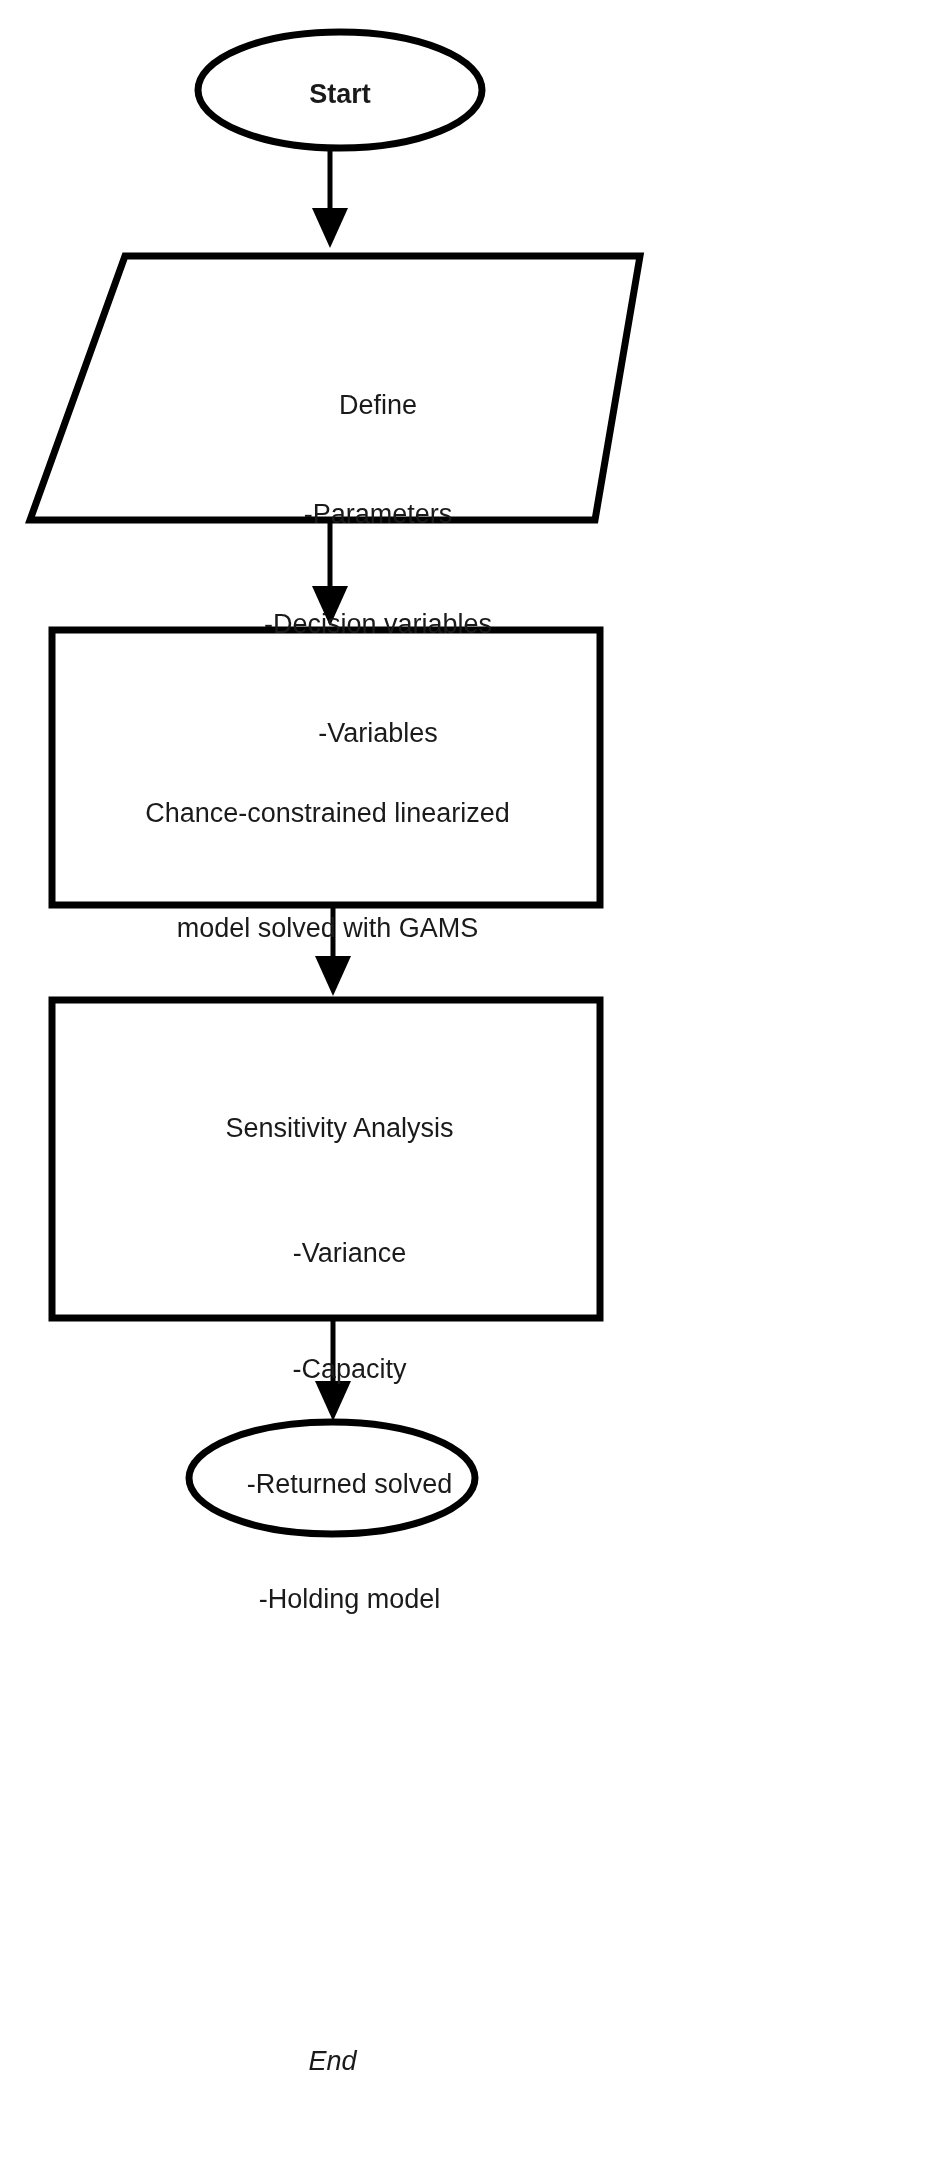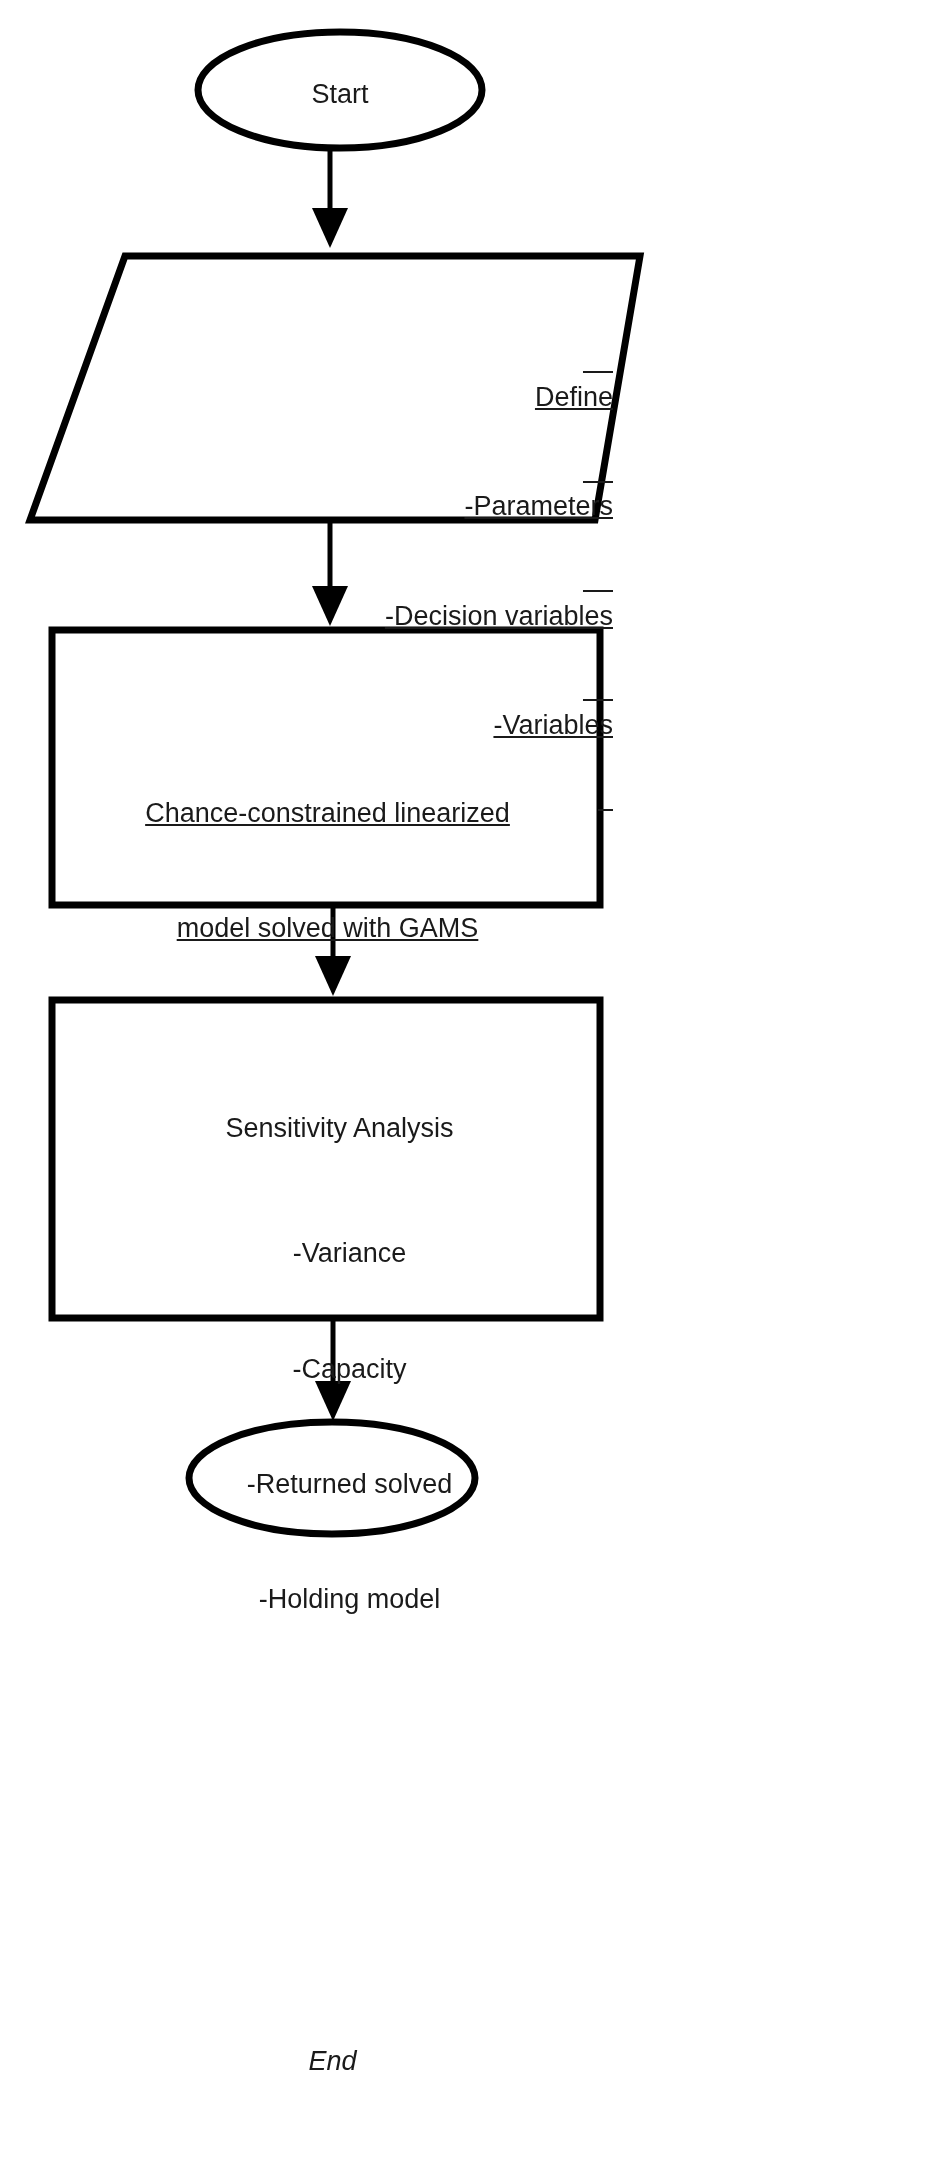--- a/index.html
+++ b/index.html
@@ -35,48 +35,48 @@
   }
   
   .terminator-label {
     font-size: 27px;
     text-align: center;
   }
   #start-label {
     left: 200px;
     top: 76px;
     width: 280px;
+    font-weight: bold;
   }
   #end-label {
     left: 190px;
     top: 2043px;
     width: 285px;
     font-style: italic;
   }
   
   #define-block {
     left: 143px;
-    top: 306px;
+    top: 314px;
     width: 470px;
     font-size: 27px;
-    text-align: right;
-    text-decoration: underline;
+    text-align: center;
   }
   #define-block .define-heading { display: block; }
   #define-block .define-item { display: block; }
   
   #gams-block {
     left: 60px;
     top: 717px;
     width: 535px;
     font-size: 27px;
     text-align: center;
     line-height: 1.42;
   }
-  #gams-block .gams-line { display: block; text-decoration: underline; }
+  #gams-block .gams-line { display: block; }
   
   #sensitivity-block {
     left: 72px;
     top: 1037px;
     width: 535px;
     font-size: 27px;
   }
   #sensitivity-block .sens-heading {
     display: block;
     text-align: center;

